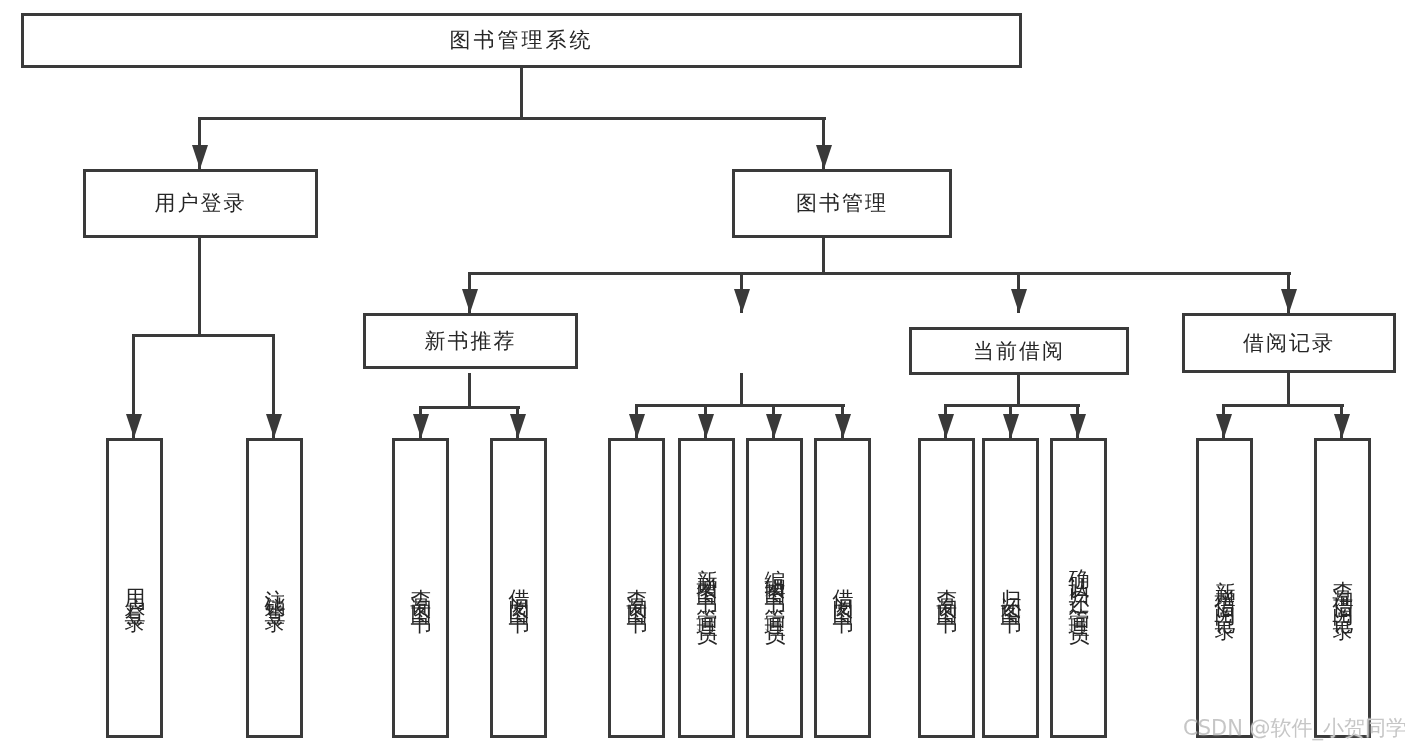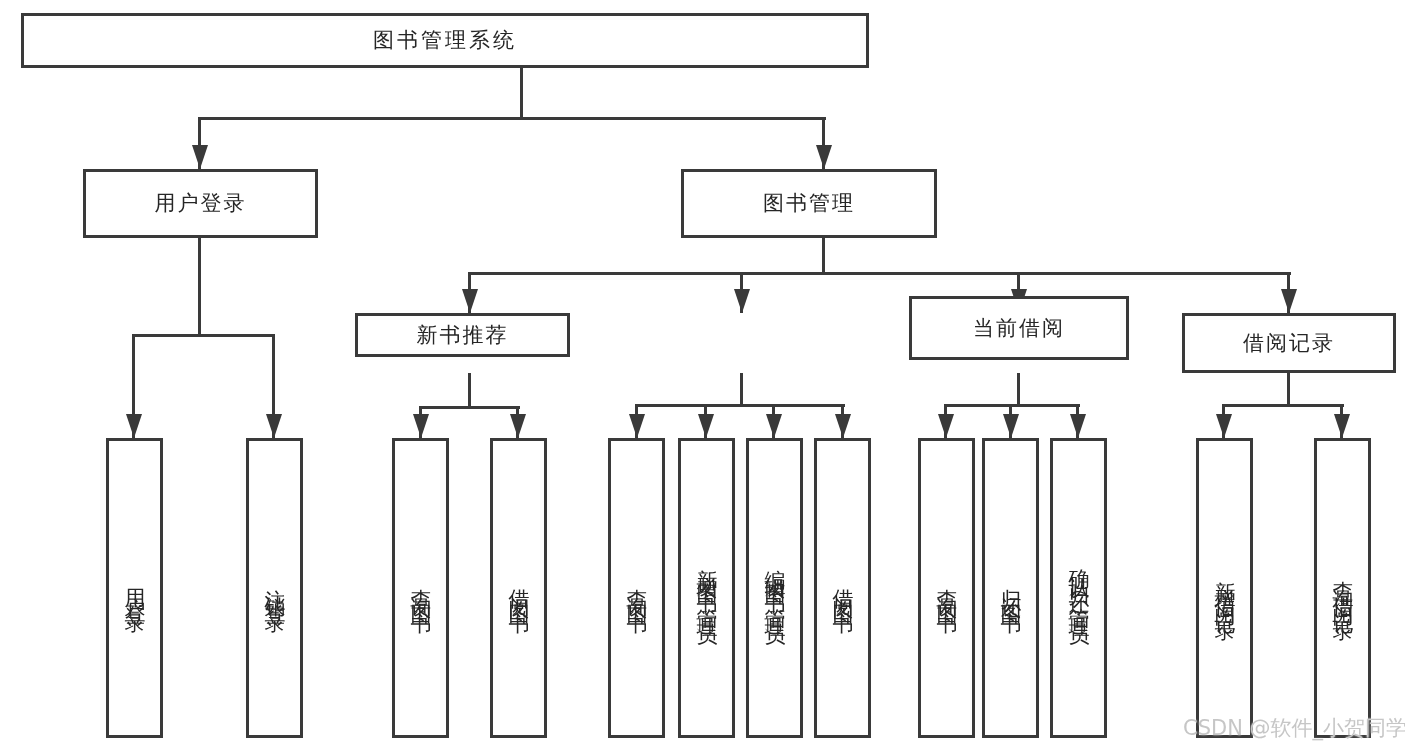--- a/index.html
+++ b/index.html
@@ -41,52 +41,52 @@
     position:absolute;left:1183px;top:714px;z-index:4;
     font-size:21px;color:var(--wm);white-space:nowrap;
     text-shadow:0 0 2px #ffffff;
   }
 </style>
 </head>
 <body>
 
 <div class="canvas">
 
-  <div class="node" style="left:21px;top:13px;width:848px;height:55px;letter-spacing:3px">图书管理系统</div>
+  <div class="node" style="left:21px;top:13px;width:1001px;height:55px;letter-spacing:3px">图书管理系统</div>
 
   <div class="vline" style="left:520px;top:68px;height:50px"></div>
   <div class="hline" style="left:198px;top:117px;width:628px"></div>
   <div class="vline" style="left:198px;top:117px;height:52px"></div>
   <div class="arrow" style="left:192px;top:145px"></div>
   <div class="vline" style="left:822px;top:117px;height:52px"></div>
   <div class="arrow" style="left:816px;top:145px"></div>
 
   <div class="node" style="left:83px;top:169px;width:235px;height:69px">用户登录</div>
-  <div class="node" style="left:681px;top:169px;width:256px;height:69px">图书管理</div>
+  <div class="node" style="left:732px;top:169px;width:220px;height:69px">图书管理</div>
 
   <div class="vline" style="left:198px;top:238px;height:97px"></div>
   <div class="hline" style="left:132px;top:334px;width:143px"></div>
   <div class="vline" style="left:132px;top:334px;height:104px"></div>
   <div class="arrow" style="left:126px;top:414px"></div>
   <div class="vline" style="left:272px;top:334px;height:104px"></div>
   <div class="arrow" style="left:266px;top:414px"></div>
 
   <div class="vline" style="left:822px;top:238px;height:36px"></div>
   <div class="hline" style="left:468px;top:272px;width:823px"></div>
   <div class="vline" style="left:468px;top:272px;height:41px"></div>
   <div class="arrow" style="left:462px;top:289px"></div>
   <div class="vline" style="left:740px;top:272px;height:41px"></div>
   <div class="arrow" style="left:734px;top:289px"></div>
   <div class="vline" style="left:1017px;top:272px;height:41px"></div>
   <div class="arrow" style="left:1011px;top:289px"></div>
   <div class="vline" style="left:1287px;top:272px;height:41px"></div>
   <div class="arrow" style="left:1281px;top:289px"></div>
 
-  <div class="node" style="left:355px;top:313px;width:215px;height:44px">新书推荐</div>
-  <div class="node" style="left:909px;top:296px;width:220px;height:64px">当前借阅</div>
+  <div class="node" style="left:363px;top:313px;width:215px;height:56px">新书推荐</div>
+  <div class="node" style="left:909px;top:327px;width:220px;height:48px">当前借阅</div>
   <div class="node" style="left:1182px;top:313px;width:214px;height:60px">借阅记录</div>
 
   <div class="vline" style="left:468px;top:373px;height:35px"></div>
   <div class="hline" style="left:419px;top:406px;width:101px"></div>
   <div class="vline" style="left:419px;top:406px;height:32px"></div>
   <div class="arrow" style="left:413px;top:414px"></div>
   <div class="vline" style="left:516px;top:406px;height:32px"></div>
   <div class="arrow" style="left:510px;top:414px"></div>
 
   <div class="vline" style="left:740px;top:373px;height:33px"></div>

